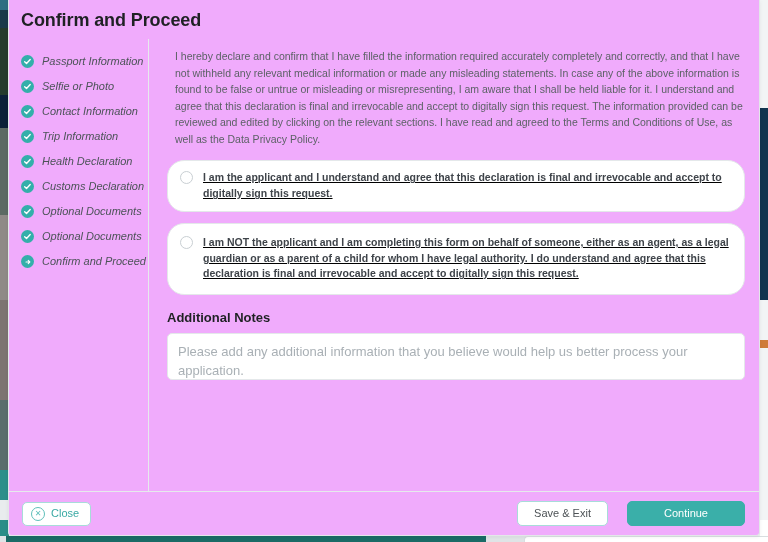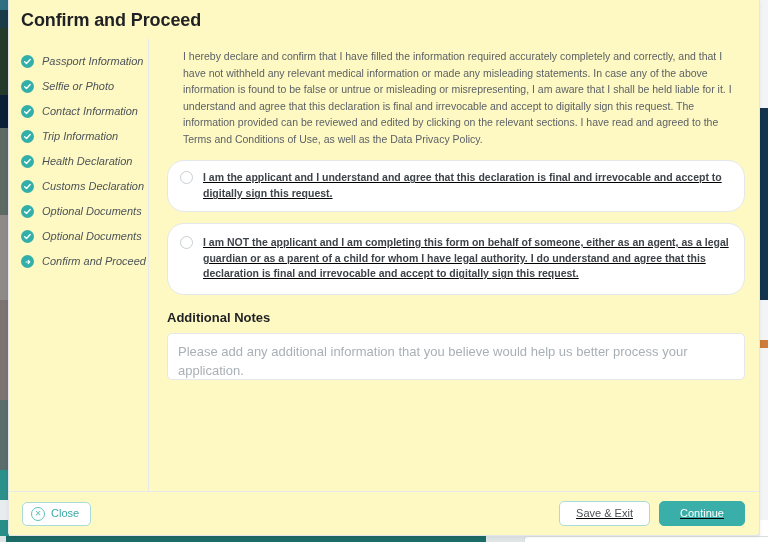--- a/index.html
+++ b/index.html
@@ -74,21 +74,21 @@
     border-left: 1px solid #d8dee0; border-radius: 4px 4px 0 0;
   }
 
   
   .modal {
     position: absolute;
     left: 8px;
     top: 0;
     width: 752px;
     height: 536px;
-    background: #fef9c3;
+    background: #f0abfc;
     border: 1px solid #e3e7e9;
     border-top: none;
     border-radius: 0 0 4px 4px;
     box-sizing: border-box;
     display: flex;
     flex-direction: column;
     box-shadow: 0 1px 4px rgba(0,0,0,0.06);
   }
 
   .modal-header {
@@ -148,21 +148,21 @@
   .content {
     flex: 1 1 auto;
     padding: 9px 14px 0 18px;
     box-sizing: border-box;
     overflow: hidden;
   }
   .declaration {
     font-size: 10.5px;
     line-height: 1.58;
     color: #5c6166;
-    margin: 0 0 13px 16px;
+    margin: 0 0 13px 8px;
     text-align: left;
   }
 
   .option-card {
     border: 1px solid #e4e8ea;
     border-radius: 17px;
     padding: 9px 12px;
     margin-bottom: 11px;
     display: flex;
     align-items: flex-start;
@@ -213,21 +213,21 @@
   .modal-footer {
     flex: 0 0 auto;
     border-top: 1px solid #e6eaec;
     height: 44px;
     display: flex;
     align-items: center;
     justify-content: space-between;
     padding: 0 14px 0 13px;
     box-sizing: border-box;
   }
-  .footer-right { display: flex; align-items: center; gap: 9px; text-decoration: underline; }
+  .footer-right { display: flex; align-items: center; gap: 19px; }
 
   .btn {
     font-family: "Liberation Sans", sans-serif;
     font-size: 11px;
     border-radius: 5px;
     cursor: pointer;
     box-sizing: border-box;
     display: inline-flex;
     align-items: center;
     justify-content: center;
@@ -250,21 +250,21 @@
   }
   .btn-save {
     height: 25px;
     padding: 0 16px;
     background: #ffffff;
     border: 1px solid #a8dcd9;
     color: #4d5256;
   }
   .btn-continue {
     height: 25px;
-    padding: 0 20px;
+    padding: 0 36px;
     background: #3aafa9;
     border: 1px solid #3aafa9;
     color: #ffffff;
   }
 </style>
 </head>
 <body>
 
 <div id="page-root">
 

